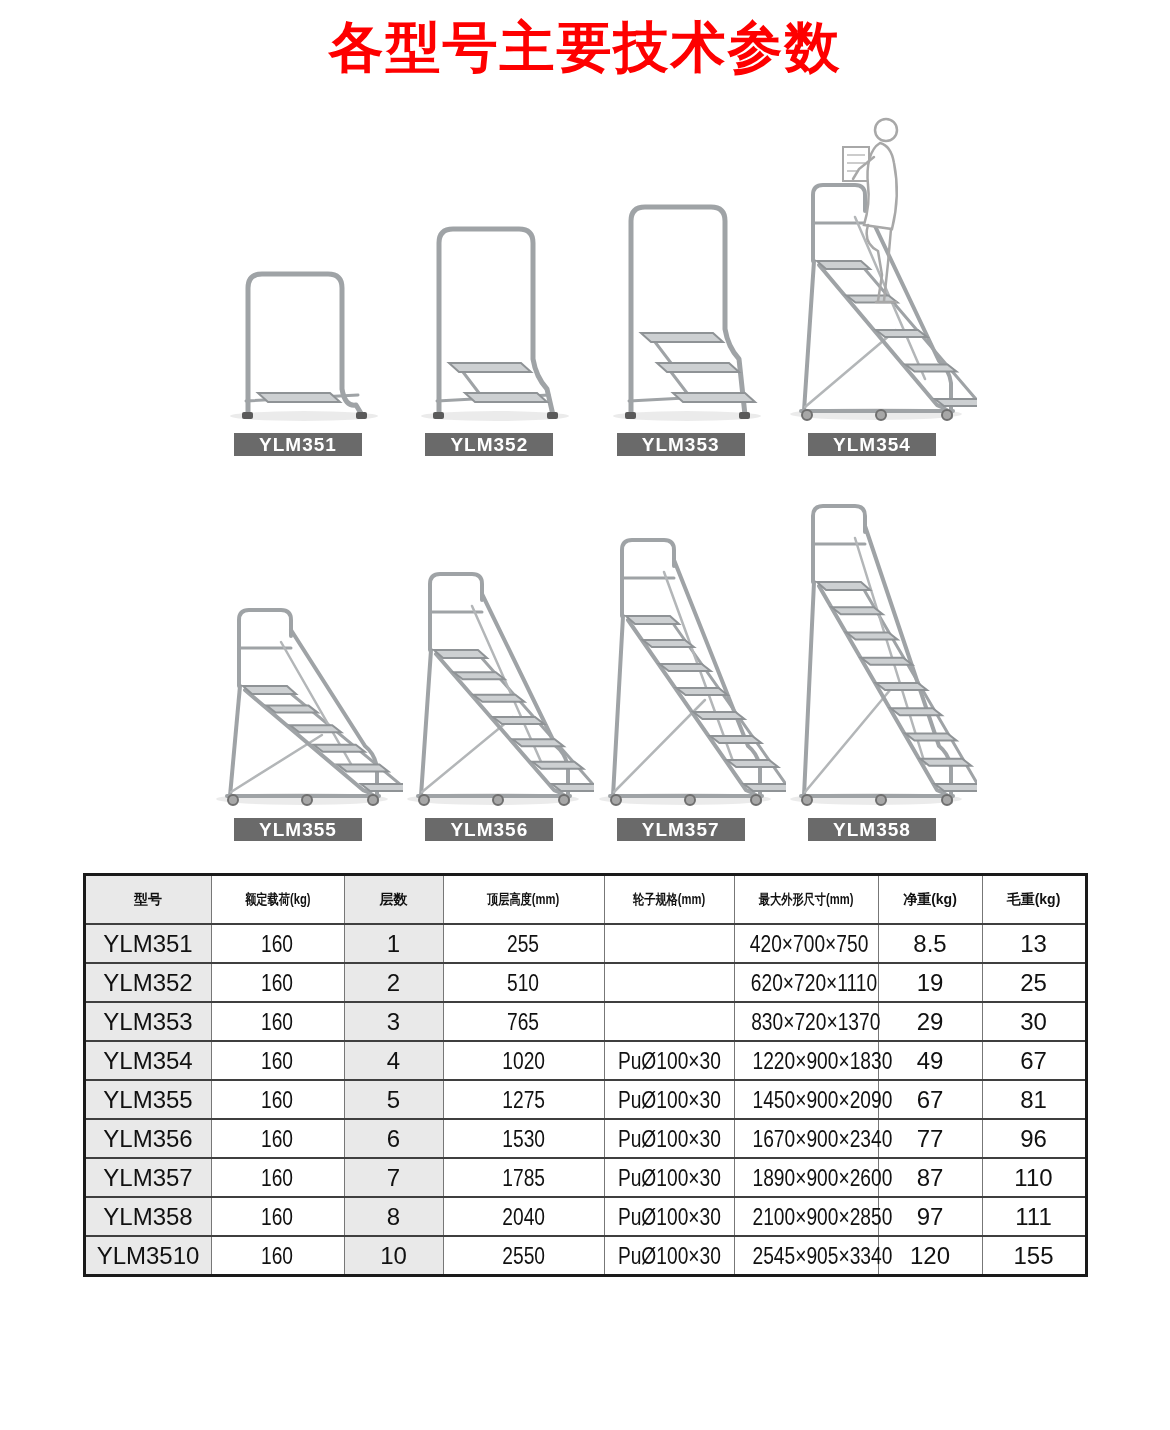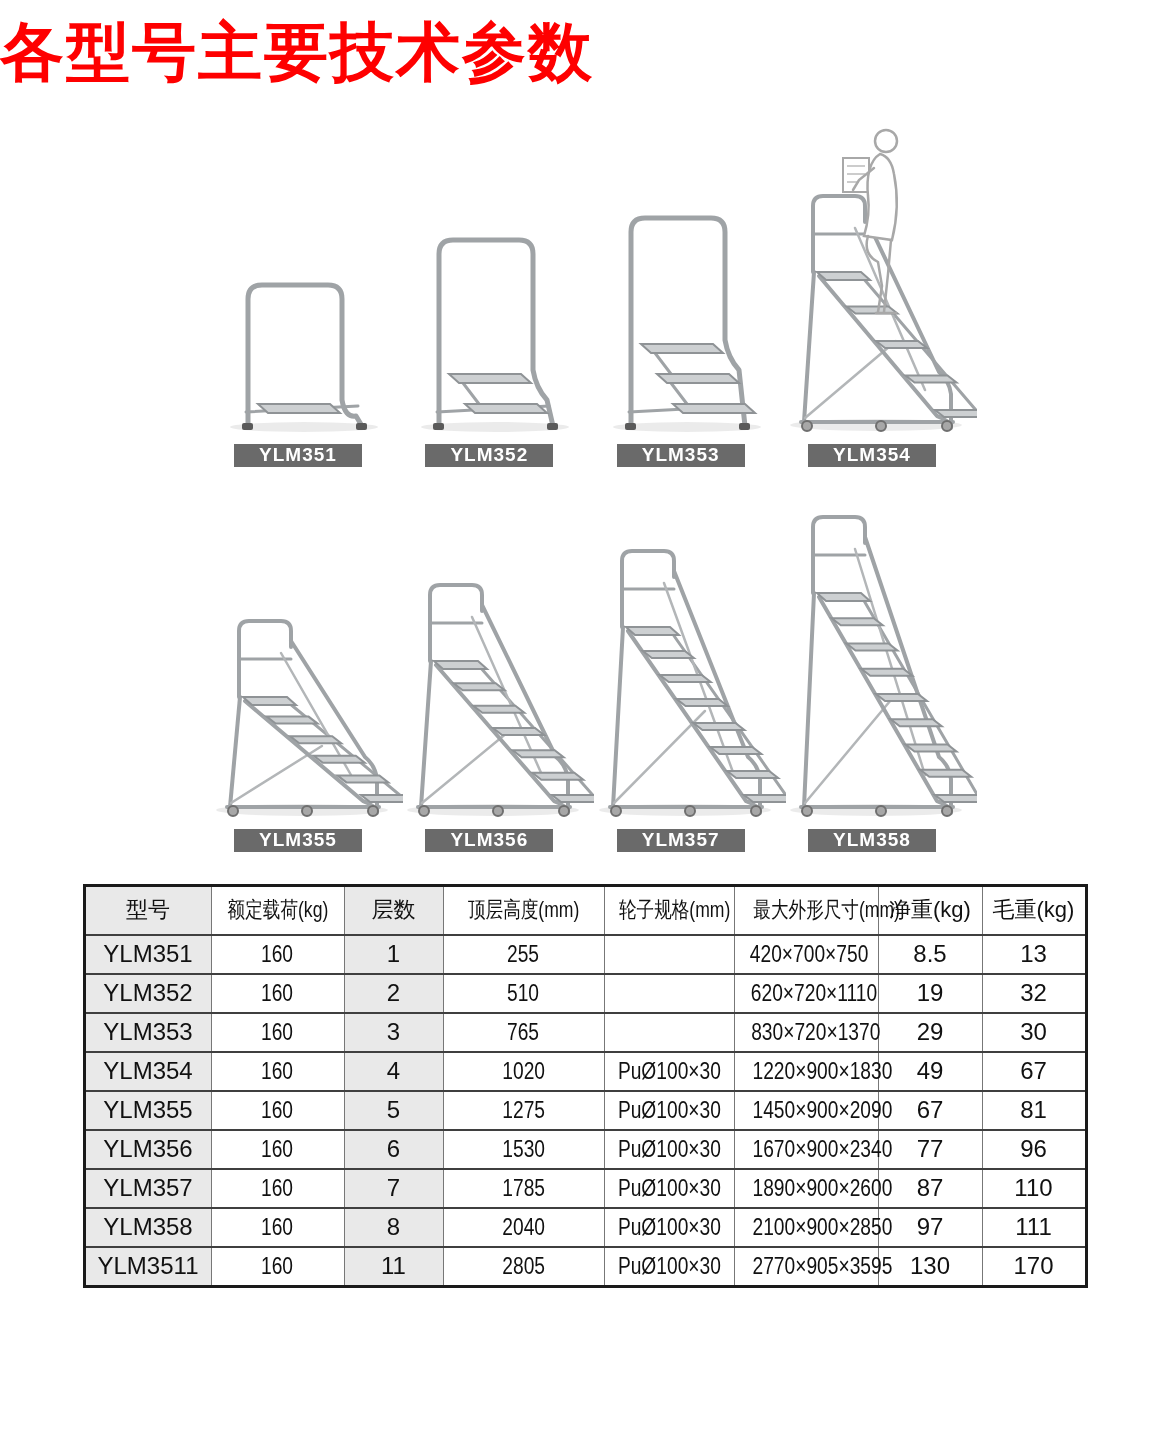--- a/index.html
+++ b/index.html
@@ -1,22 +1,22 @@
 <!DOCTYPE html>
 <html><head>
 <meta charset="utf-8">
 <style>
   html,body{margin:0;padding:0;background:#ffffff;}
   .page{
     position:relative;width:1170px;height:1430px;background:#fff;overflow:hidden;
     font-family:"Liberation Sans","DejaVu Sans",sans-serif;color:#111;
   }
   .title{
-    margin:16px 0 16px;
-    font-size:64px;line-height:1.15;font-weight:bold;
+    margin:16px 0 16px;text-align:center;
+    font-size:55px;line-height:1.15;font-weight:bold;
     color:var(--title-red,#fe0000);letter-spacing:2px;
   }
   .gallery{width:760px;margin:0 auto;}
   .g-row{display:flex;justify-content:space-between;align-items:flex-end;}
   .g-row1{margin-top:24px;}
   .g-row2{margin-top:34px;}
   .cell{display:flex;flex-direction:column;align-items:center;width:186px;}
   .badge{
     margin-top:12px;width:128px;height:23px;flex:0 0 23px;
     background:var(--badge-gray,#6a6a6a);color:#fff;
@@ -38,21 +38,21 @@
   .p2{stroke:#a8a8a8;stroke-width:2.5;fill:none;stroke-linecap:round}
   
   .spec-table{
     width:1002px;margin:32px auto 0;border-collapse:collapse;table-layout:fixed;
     border:3px solid #1a1a1a;
   }
   .spec-table th,.spec-table td{
     border:1px solid #777;border-top:2px solid #3f3f3f;
     text-align:center;vertical-align:middle;padding:0;color:#111;
   }
-  .spec-table th{font-weight:normal;font-size:22px;height:47px;}
+  .spec-table th{font-weight:bold;font-size:14px;height:47px;}
   .spec-table td{font-size:24px;height:37px;}
   .shade{background:var(--table-shade,#e9e9e9);}
   .cond>span{display:inline-block;transform:scaleX(.8);white-space:nowrap;}
 </style>
 </head>
 <body>
 
 <div class="page" style="--title-red: #fe0000; --badge-gray: #6a6a6a; --table-shade: #e9e9e9; --lad: #9fa3a6;">
   <h1 class="title">各型号主要技术参数</h1>
 
@@ -273,21 +273,21 @@
           <td>13</td>
         </tr>
         <tr>
           <td class="shade">YLM352</td>
           <td class="cond"><span>160</span></td>
           <td class="shade">2</td>
           <td class="cond"><span>510</span></td>
           <td class="cond"><span></span></td>
           <td class="cond"><span>620×720×1110</span></td>
           <td>19</td>
-          <td>32</td>
+          <td>25</td>
         </tr>
         <tr>
           <td class="shade">YLM353</td>
           <td class="cond"><span>160</span></td>
           <td class="shade">3</td>
           <td class="cond"><span>765</span></td>
           <td class="cond"><span></span></td>
           <td class="cond"><span>830×720×1370</span></td>
           <td>29</td>
           <td>30</td>
@@ -336,24 +336,24 @@
           <td class="shade">YLM358</td>
           <td class="cond"><span>160</span></td>
           <td class="shade">8</td>
           <td class="cond"><span>2040</span></td>
           <td class="cond"><span>PuØ100×30</span></td>
           <td class="cond"><span>2100×900×2850</span></td>
           <td>97</td>
           <td>111</td>
         </tr>
         <tr>
-          <td class="shade">YLM3511</td>
-          <td class="cond"><span>160</span></td>
-          <td class="shade">11</td>
-          <td class="cond"><span>2805</span></td>
-          <td class="cond"><span>PuØ100×30</span></td>
-          <td class="cond"><span>2770×905×3595</span></td>
-          <td>130</td>
-          <td>170</td>
+          <td class="shade">YLM3510</td>
+          <td class="cond"><span>160</span></td>
+          <td class="shade">10</td>
+          <td class="cond"><span>2550</span></td>
+          <td class="cond"><span>PuØ100×30</span></td>
+          <td class="cond"><span>2545×905×3340</span></td>
+          <td>120</td>
+          <td>155</td>
         </tr>
       </tbody>
   </table>
 </div>
 
 </body></html>

